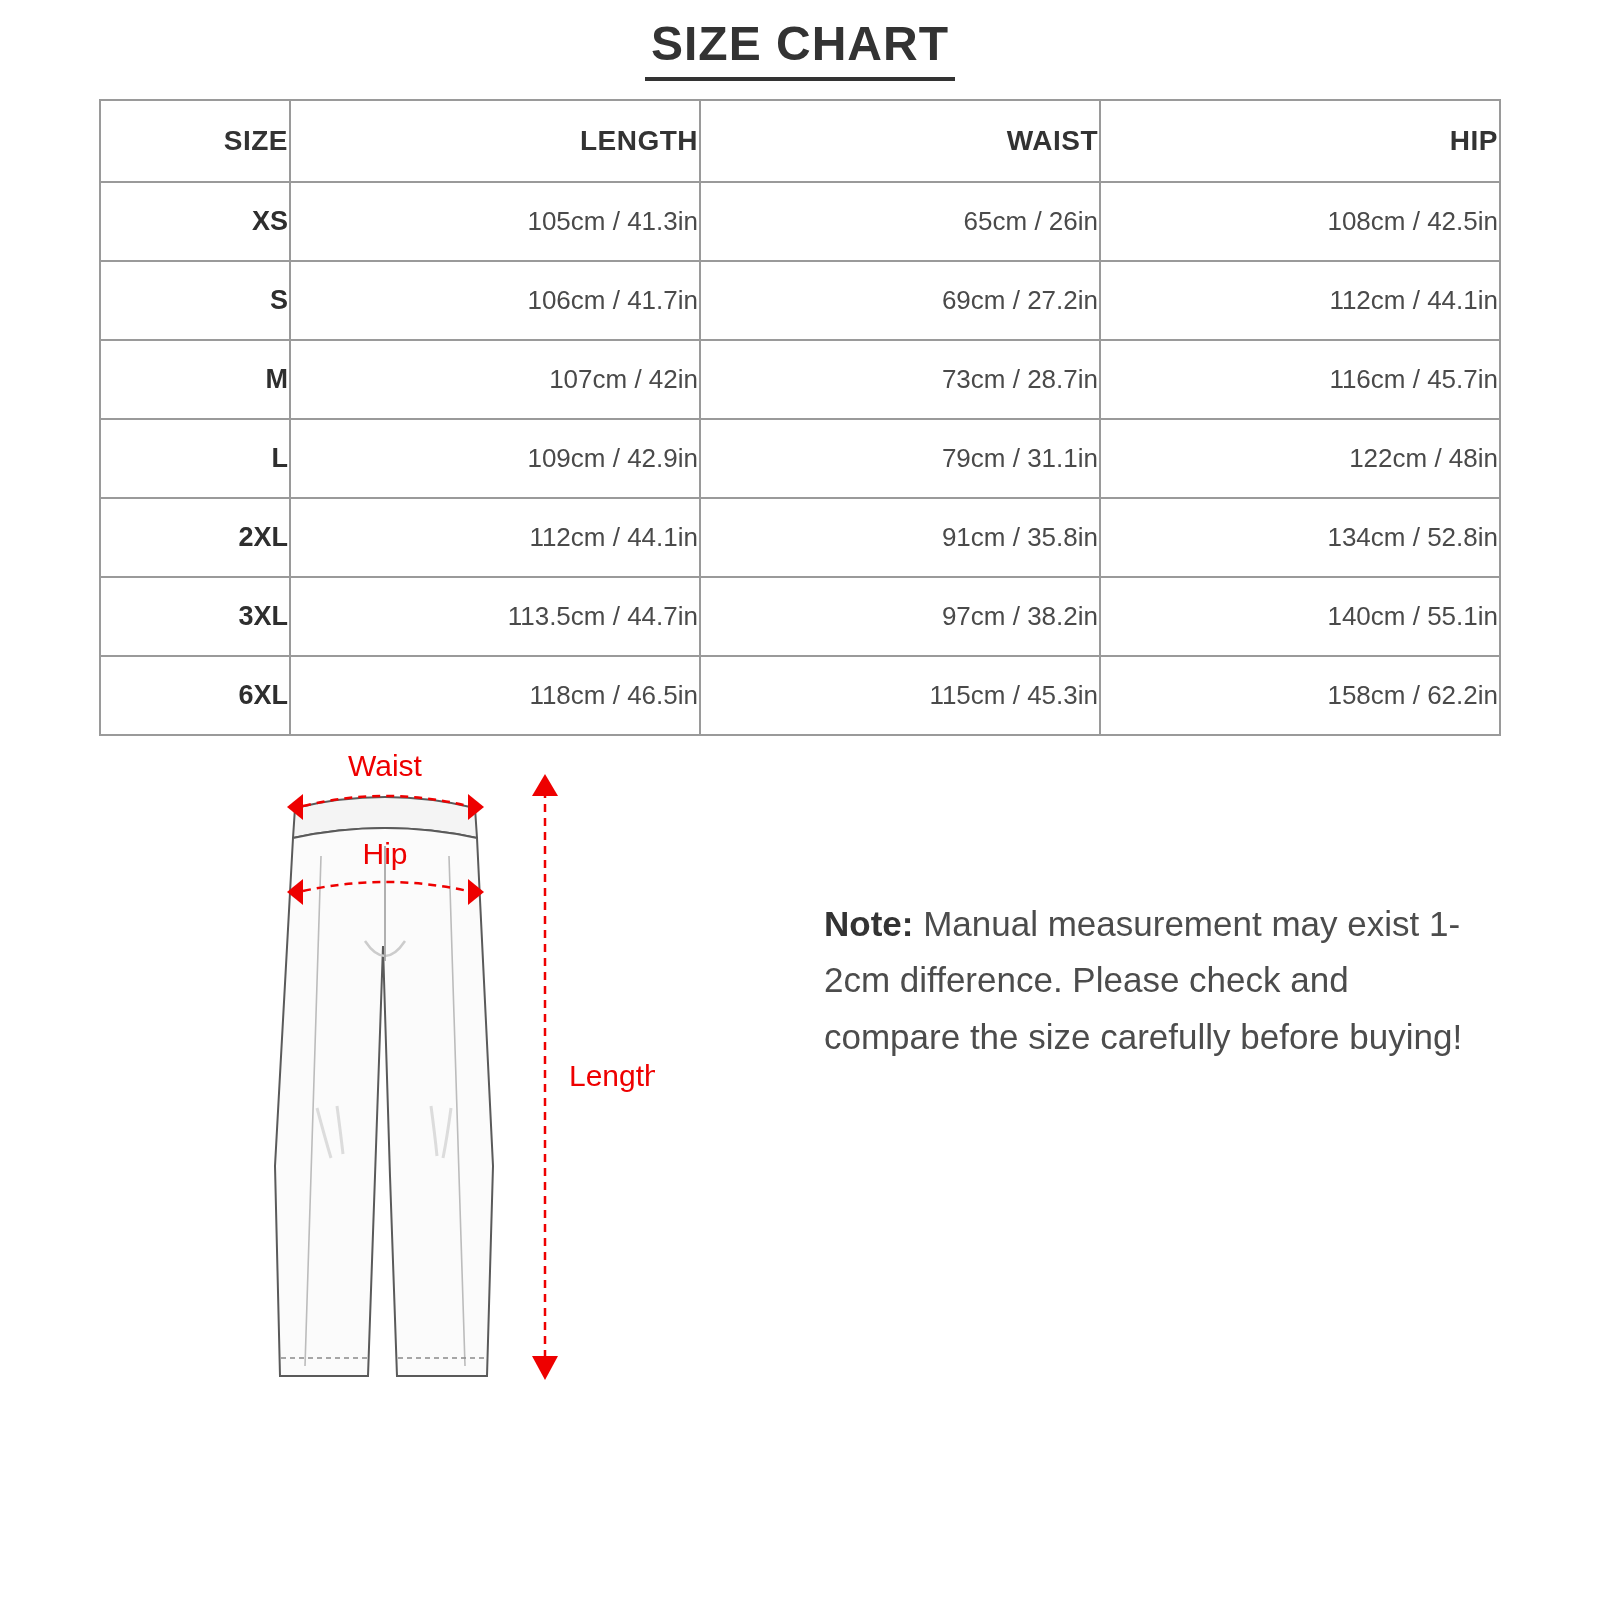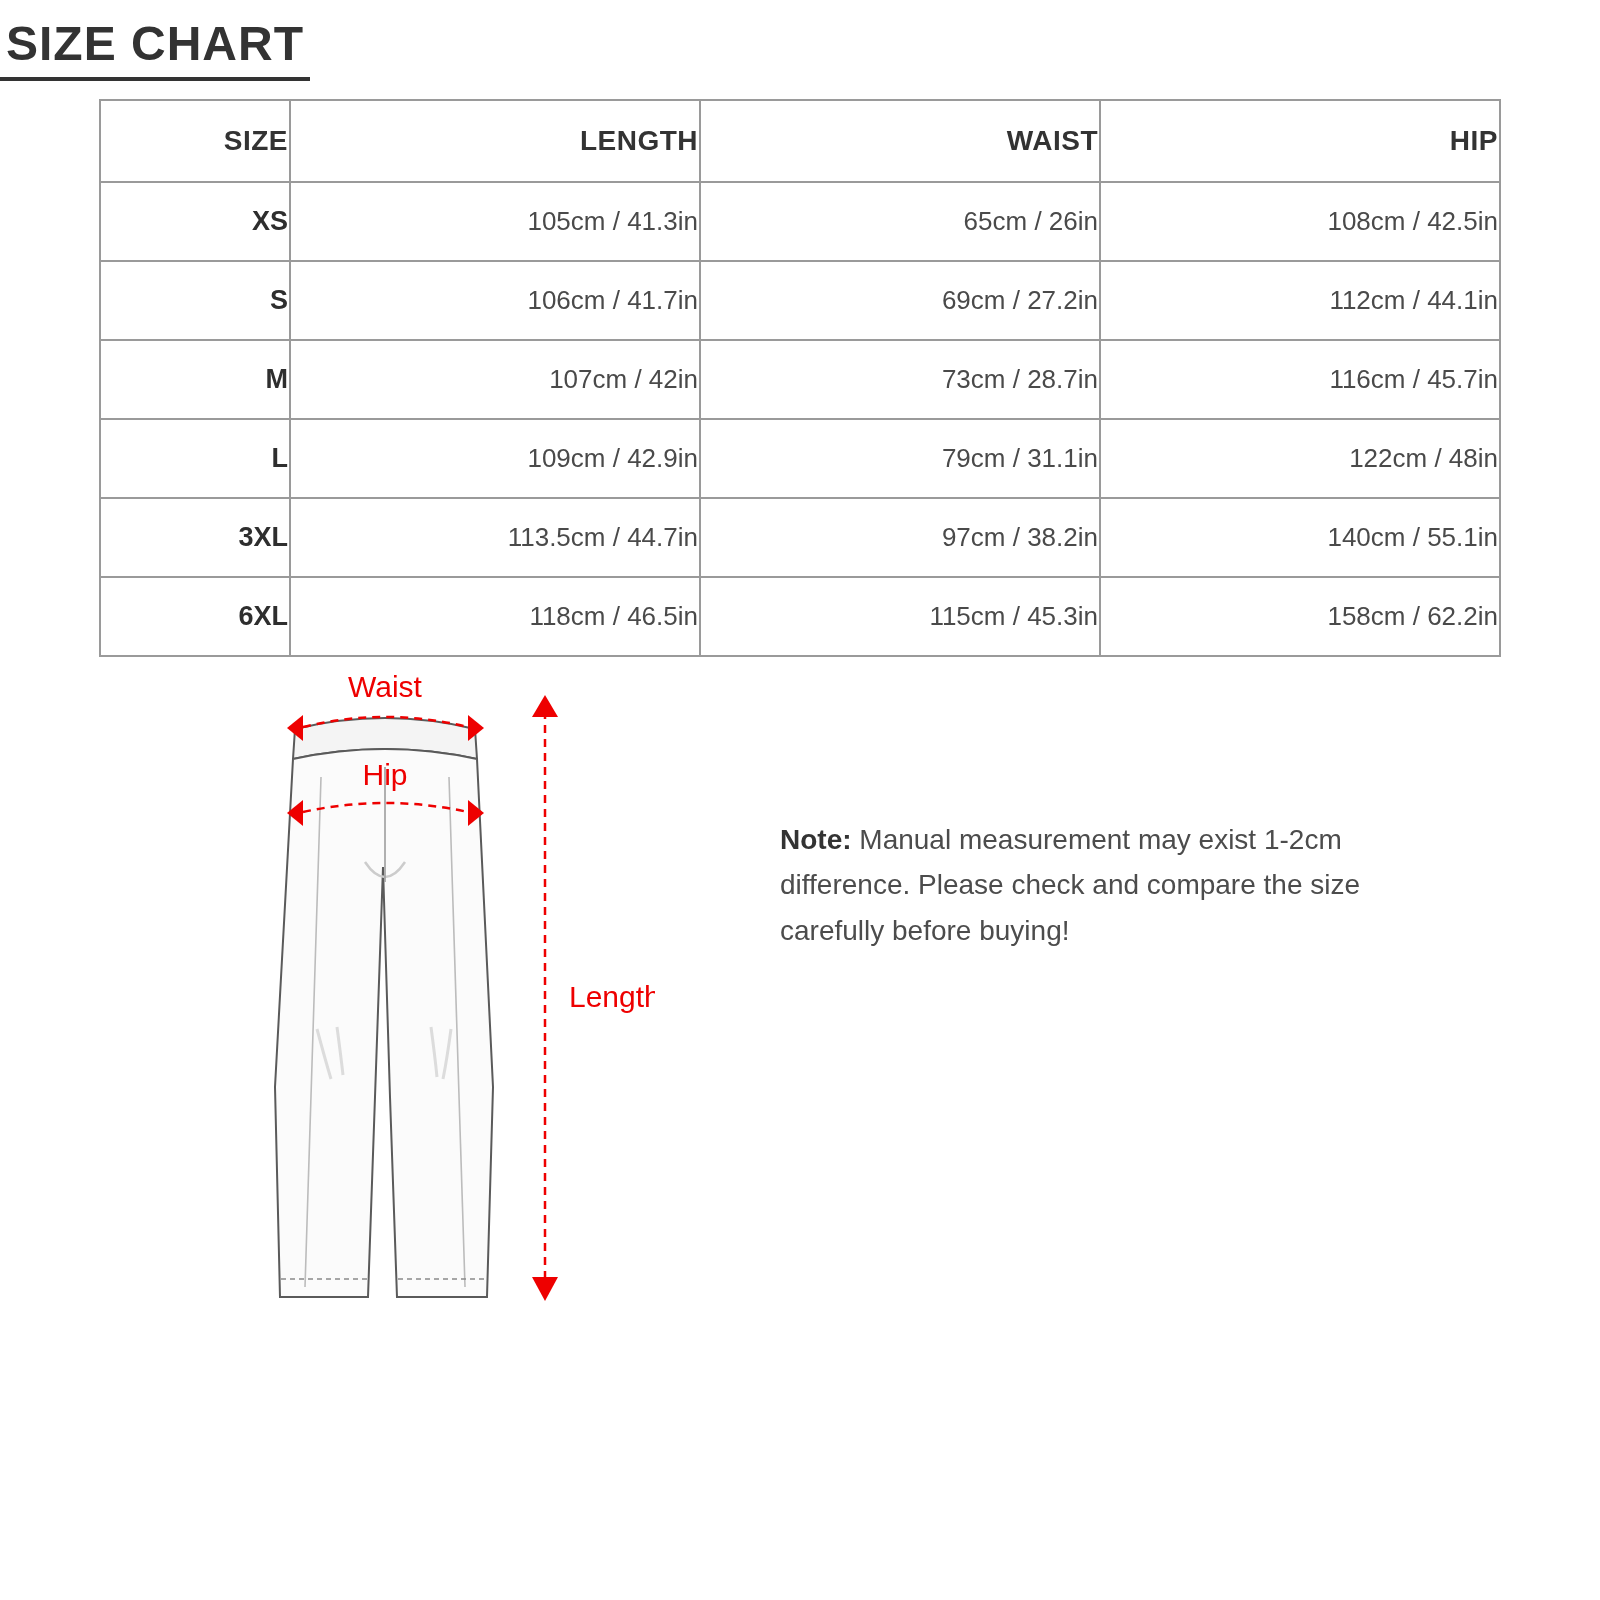--- a/index.html
+++ b/index.html
@@ -11,20 +11,21 @@
     width: 1600px;
     height: 1600px;
     font-family: "Liberation Sans", sans-serif;
     color: #3a3a3a;
     position: relative;
     overflow: hidden;
   }
 
   
   #title-wrap {
+    text-align: center;
     padding-top: 18px;
   }
   #chart-title {
     display: inline-block;
     font-size: 48px;
     font-weight: bold;
     letter-spacing: 1px;
     color: #333333;
     border-bottom: 4px solid #333333;
     padding: 0 6px 6px 6px;
@@ -75,24 +76,24 @@
   }
   #diagram {
     position: absolute;
     left: 225px;
     top: 0px;
     width: 430px;
     height: 640px;
   }
   #note {
     position: absolute;
-    left: 780px;
+    left: 824px;
     top: 150px;
     width: 640px;
-    font-size: 28px;
+    font-size: 35px;
     line-height: 1.62;
     color: #4c4c4c;
   }
   #note b {
     font-weight: bold;
     color: #333333;
   }
 </style>
 </head>
 <body>
@@ -135,20 +136,26 @@
       <td>73cm / 28.7in</td>
       <td>116cm / 45.7in</td>
     </tr>
     <tr>
       <td class="size-cell">L</td>
       <td>109cm / 42.9in</td>
       <td>79cm / 31.1in</td>
       <td>122cm / 48in</td>
     </tr>
     <tr>
+      <td class="size-cell">2XL</td>
+      <td>112cm / 44.1in</td>
+      <td>91cm / 35.8in</td>
+      <td>134cm / 52.8in</td>
+    </tr>
+    <tr>
       <td class="size-cell">3XL</td>
       <td>113.5cm / 44.7in</td>
       <td>97cm / 38.2in</td>
       <td>140cm / 55.1in</td>
     </tr>
     <tr>
       <td class="size-cell">6XL</td>
       <td>118cm / 46.5in</td>
       <td>115cm / 45.3in</td>
       <td>158cm / 62.2in</td>

